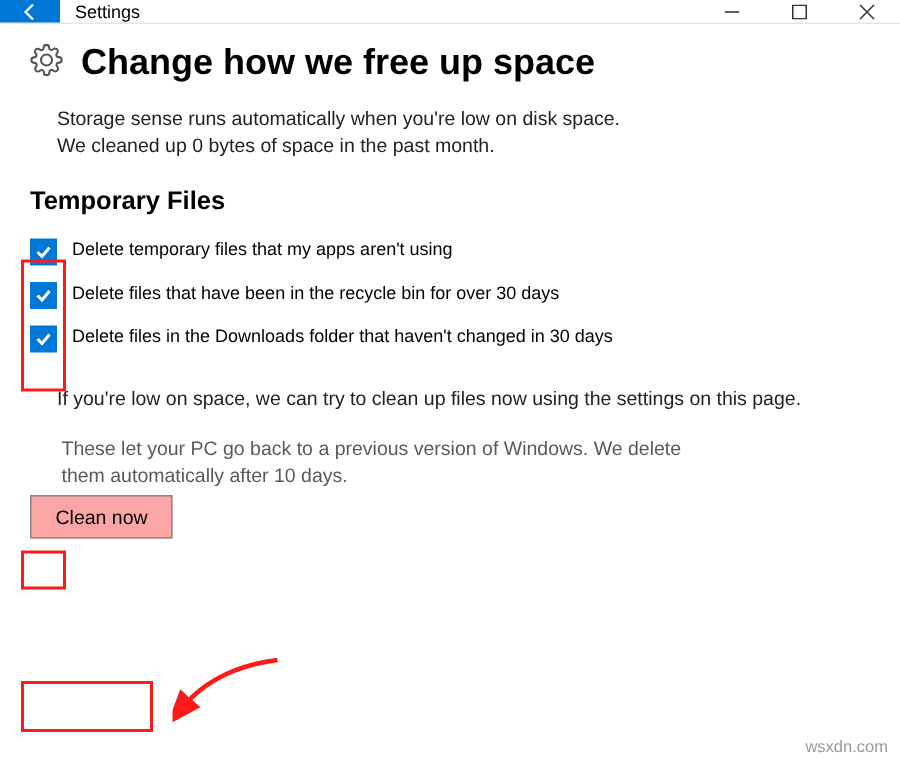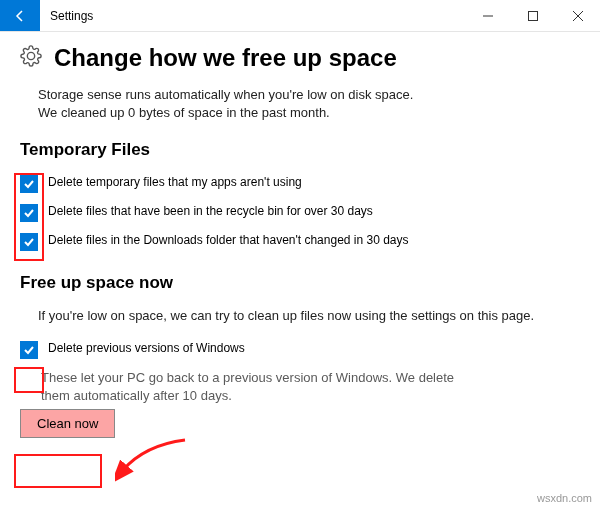--- a/index.html
+++ b/index.html
@@ -8,21 +8,21 @@
       height: 508px;
       font-family: "Segoe UI", Arial, sans-serif;
       background: #fff;
       color: #000;
       position: relative;
       overflow: hidden;
     }
     .titlebar {
       display: flex;
       align-items: stretch;
-      height: 32px;
+      height: 16px;
       border-bottom: 1px solid #e5e5e5;
     }
     .back-btn {
       width: 40px;
       background: #0078d7;
       display: flex;
       align-items: center;
       justify-content: center;
       color: #fff;
     }
@@ -211,31 +211,22 @@
   <div class="option-row">
     <div class="checkbox">
       <svg width="14" height="14" viewBox="0 0 14 14">
           <path d="M3 7 L6 10 L11 4" stroke="#fff" stroke-width="2" fill="none"></path>
         </svg>
     </div>
     <div class="option-label">Delete files in the Downloads folder that haven't changed in 30 days</div>
   </div>
 
   <div class="section2">
-    <h2 class="section-title">Free up space now</h2>
     <p class="desc" style="margin-bottom:14px">If you're low on space, we can try to clean up files now using the settings on this page.</p>
 
-    <div class="option-row">
-      <div class="checkbox">
-        <svg width="14" height="14" viewBox="0 0 14 14">
-            <path d="M3 7 L6 10 L11 4" stroke="#fff" stroke-width="2" fill="none"></path>
-          </svg>
-      </div>
-      <div class="option-label">Delete previous versions of Windows</div>
-    </div>
 
     <p class="subtext">These let your PC go back to a previous version of Windows. We delete them automatically after 10 days.</p>
 
     <div class="clean-btn">Clean now</div>
   </div>
 </div>
 
 <div class="highlight-group highlight-1"></div>
 <div class="highlight-group highlight-4"></div>
 <div class="btn-highlight"></div>

